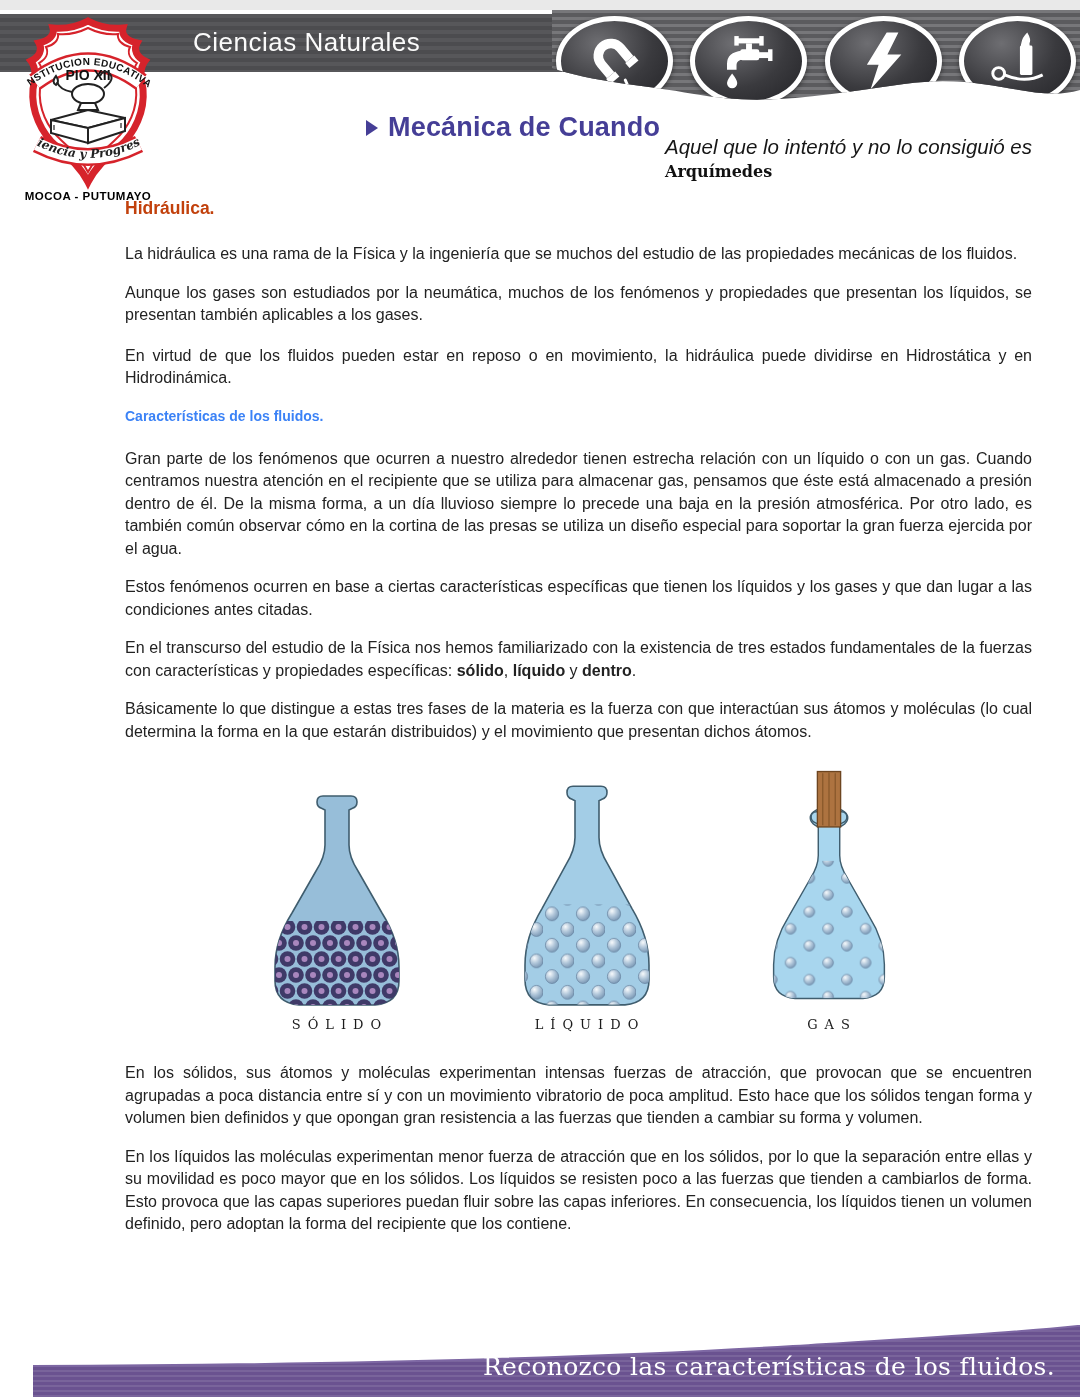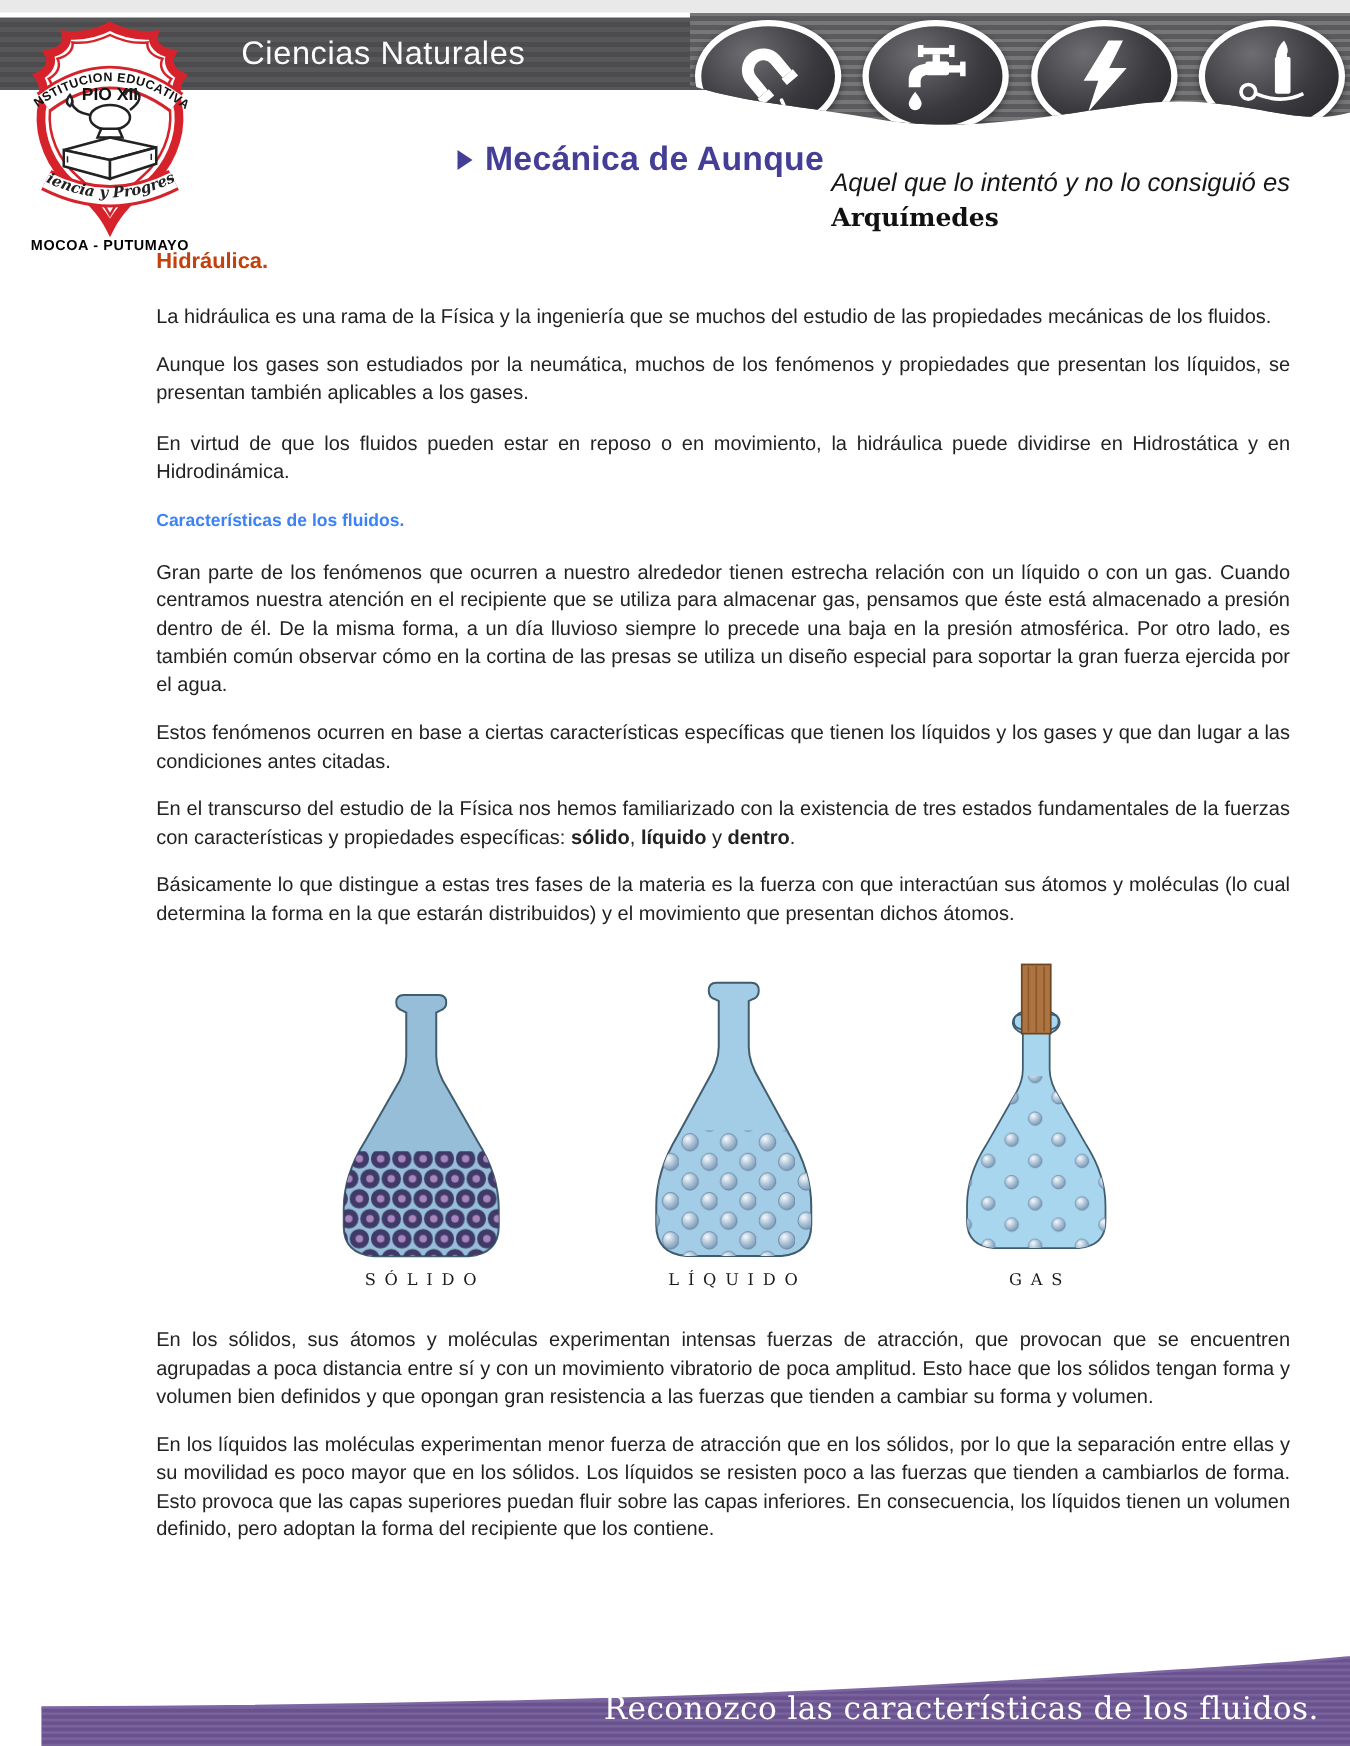--- a/index.html
+++ b/index.html
@@ -25,21 +25,21 @@
   .crest{position:absolute;left:12px;top:6px;width:152px;height:192px;}
 
   
   .doc-title{position:absolute;left:366px;top:102px;display:flex;align-items:center;gap:10px;}
   .tri{width:0;height:0;border-left:12px solid #453e96;border-top:8px solid transparent;border-bottom:8px solid transparent;}
   .doc-title h1{margin:0;font-size:27px;font-weight:bold;color:#453e96;letter-spacing:.2px;}
 
   
   .quote{position:absolute;right:48px;top:123px;text-align:left;}
   .quote .qline{font-style:italic;font-size:20.5px;line-height:27px;color:#161616;}
-  .quote .qauthor{font-family:"DejaVu Serif",serif;font-weight:bold;font-size:20px;margin-top:2px;color:#111;}
+  .quote .qauthor{font-family:"DejaVu Serif",serif;font-weight:bold;font-size:16px;margin-top:2px;color:#111;}
 
   
   .content{position:absolute;left:125px;top:182px;width:907px;}
   .content h2{font-size:14px;font-weight:bold;margin:0 0 24px 0;color:#3b82f6;}
   .content h3{font-size:17.5px;font-weight:bold;margin:6px 0 24px 0;color:#c2410c;}
   .content p{font-size:16px;line-height:22.5px;text-align:justify;margin:0 0 16px 0;color:#222;}
 
   
   .figure{display:flex;justify-content:center;align-items:flex-end;gap:100px;margin:18px 0 30px 0;}
   .flask-col{display:flex;flex-direction:column;align-items:center;}
@@ -138,21 +138,21 @@
     <path d="M25,128 Q76,154 127,128" fill="none" stroke="#ffffff" stroke-width="13"></path>
     <path id="arcBot" d="M22,128 Q76,156 130,128" fill="none"></path>
     <text font-family="DejaVu Serif, serif" font-size="12" font-style="italic" font-weight="bold" fill="#222">
       <textPath href="#arcBot" startOffset="50%" text-anchor="middle">Ciencia y Progreso</textPath>
     </text>
     <text x="76" y="184" text-anchor="middle" font-size="11.5" font-weight="bold" fill="#000" letter-spacing="0.5">MOCOA - PUTUMAYO</text>
   </svg>
 
   <div class="doc-title">
     <span class="tri"></span>
-    <h1>Mecánica de Aunque</h1>
+    <h1>Mecánica de Cuando</h1>
   </div>
 
   <div class="quote">
     <div class="qline">Aquel que lo intentó y no lo consiguió es</div>
     <div class="qauthor">Arquímedes</div>
   </div>
 
   <div class="content">
     <h3>Hidráulica.</h3>
     <p>La hidráulica es una rama de la Física y la ingeniería que se muchos del estudio de las propiedades mecánicas de los fluidos.</p>

